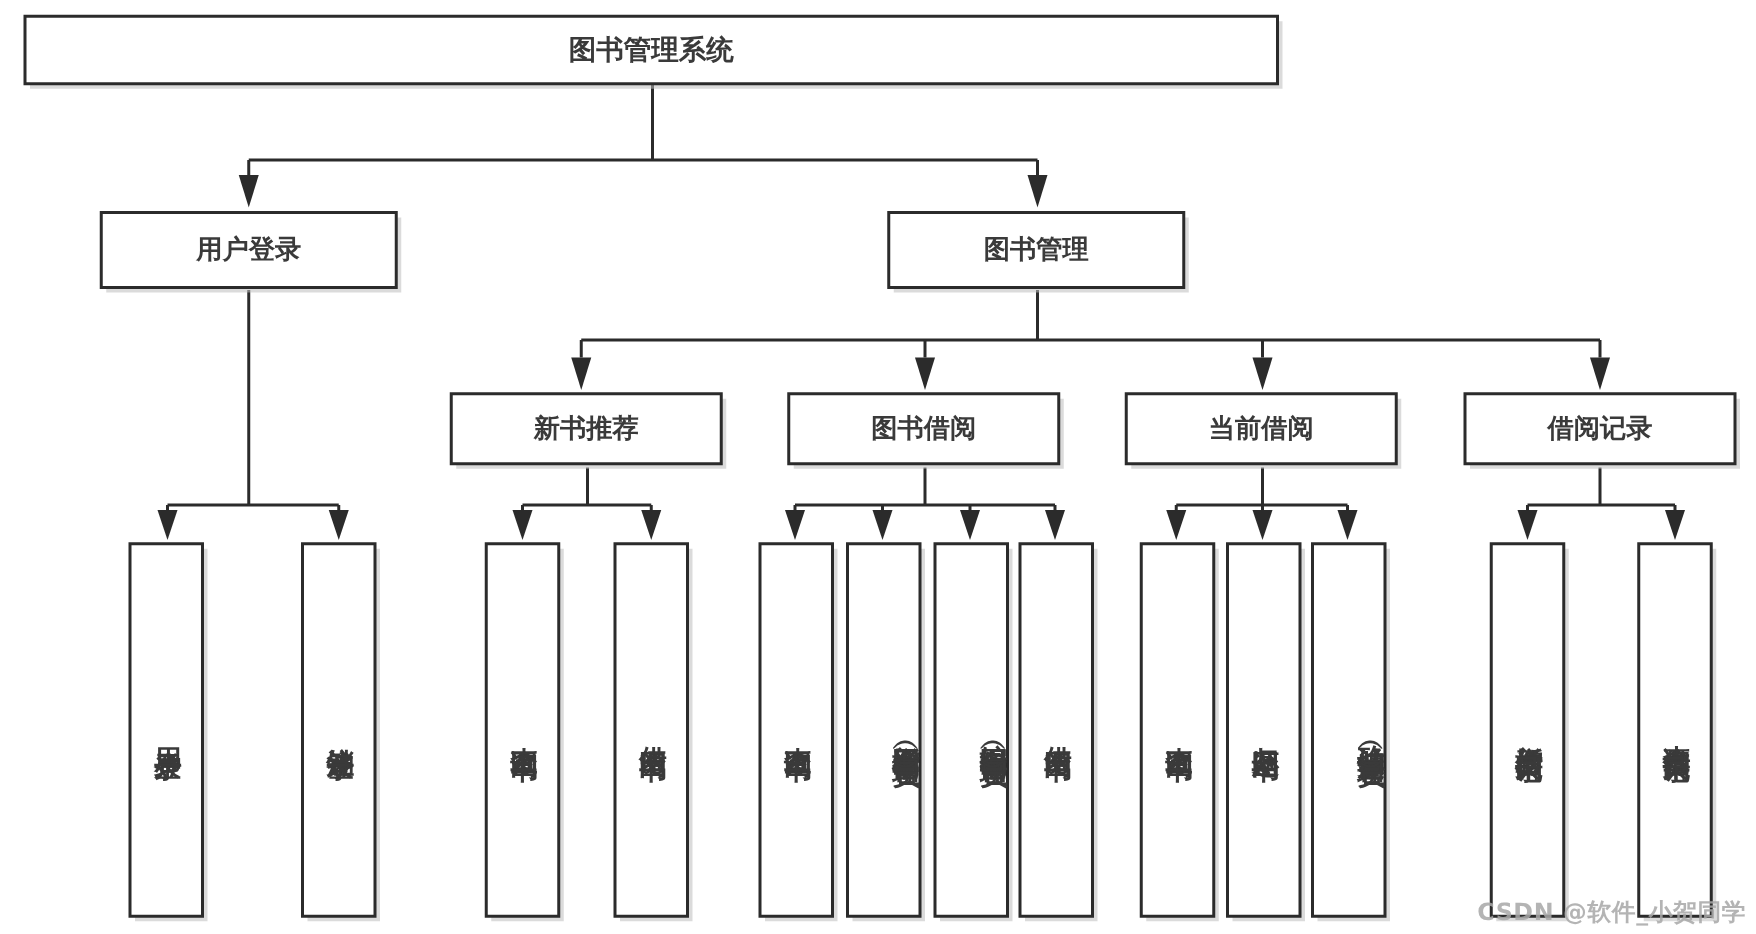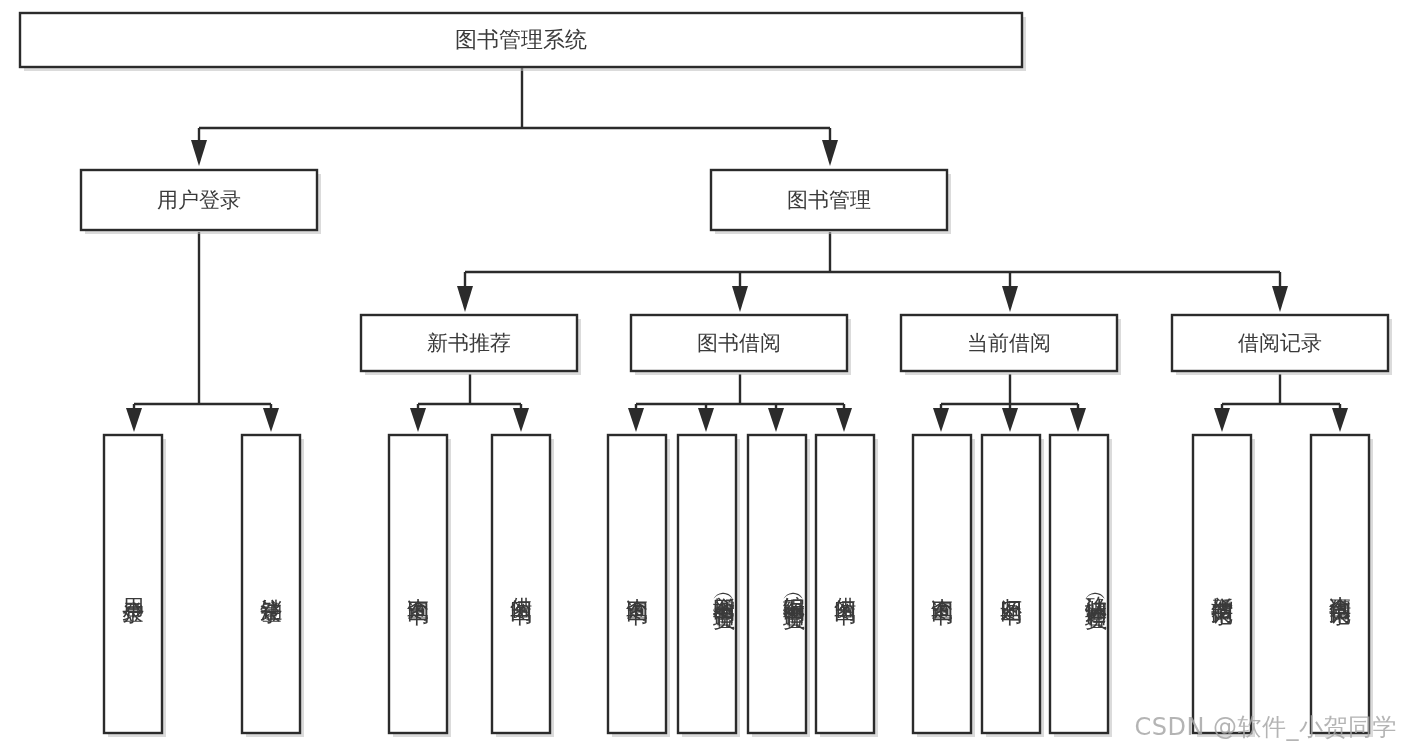--- a/index.html
+++ b/index.html
@@ -11,20 +11,21 @@
     width: 1405px;
     height: 747px;
     font-family: "DejaVu Sans", "Liberation Sans", sans-serif;
     overflow: hidden;
   }
   #diagram-root {
     position: relative;
     width: 1405px;
     height: 747px;
     background: #ffffff;
+    font-weight: bold;
   }
   svg#tree-svg {
     position: absolute;
     left: 0;
     top: 0;
     width: 1405px;
     height: 747px;
     display: block;
   }
   .node-box {
@@ -71,21 +72,21 @@
     text-align: center;
     white-space: nowrap;
     pointer-events: none;
     user-select: none;
   }
   #watermark {
     position: absolute;
     right: 8px;
     bottom: 4px;
     font-family: "DejaVu Sans", "Liberation Sans", sans-serif;
-    font-size: 24px;
+    font-size: 19px;
     color: #a8a8a8;
     opacity: 0.85;
     white-space: nowrap;
     letter-spacing: 0.5px;
   }
 </style>
 </head>
 <body>
 
 <div id="diagram-root">

